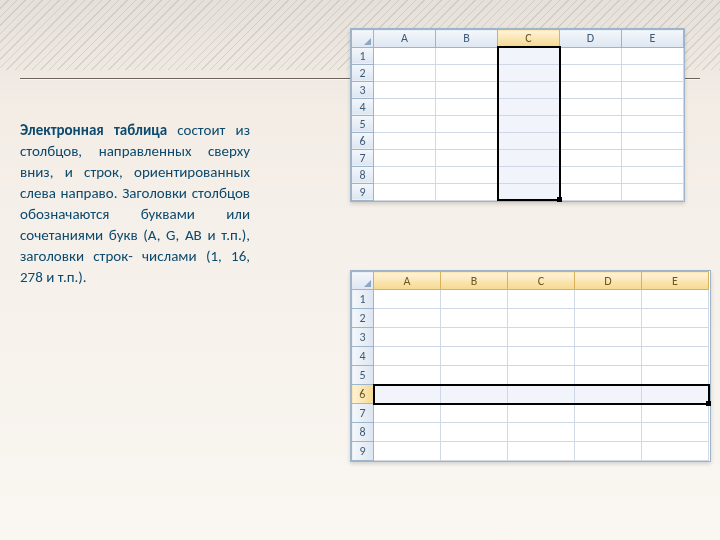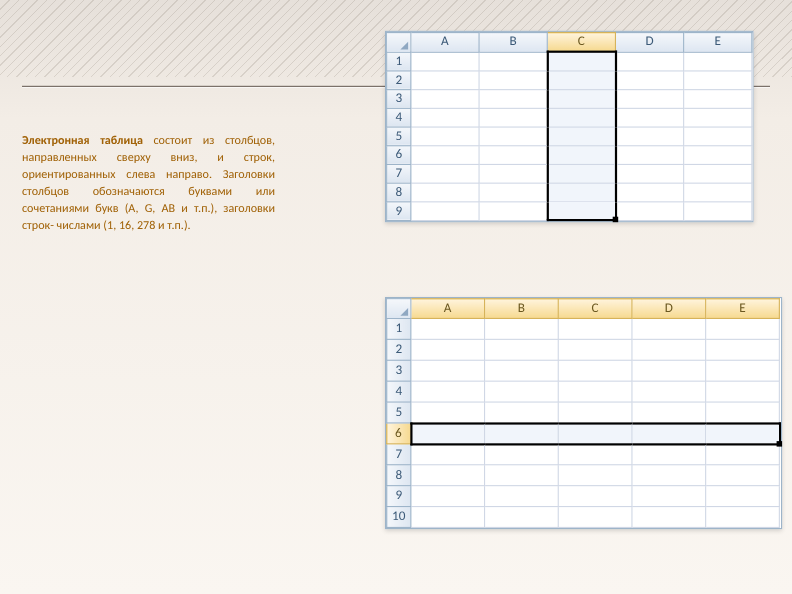--- a/index.html
+++ b/index.html
@@ -13,21 +13,21 @@
     background:repeating-linear-gradient(-45deg,rgba(150,140,128,0.25) 0 1px,transparent 1px 6px);
     pointer-events:none;
   }
   .rule{
     position:absolute;left:20px;right:20px;top:78px;height:0;
     border-top:1px solid #6e645c;
     box-shadow:0 1px 0 rgba(255,255,255,0.6);
   }
   .content{
     position:absolute;left:20px;top:120px;width:230px;
-    color:#a16207;font-size:11px;line-height:1.4;
+    color:#0c4a6e;font-size:15px;line-height:1.4;
     text-align:justify;
   }
   .content .lead{font-weight:bold;}
   
   .sheet{
     position:absolute;background:#fff;
     border:1px solid #9db4c9;
     box-shadow:0 2px 4px rgba(0,0,0,0.15);
   }
   table.grid{border-collapse:collapse;}
@@ -258,23 +258,15 @@
           <td></td>
         </tr>
     <tr>
           <th class="rowhead">9</th>
           <td></td>
           <td></td>
           <td></td>
           <td></td>
           <td></td>
         </tr>
-    <tr>
-          <th class="rowhead">10</th>
-          <td></td>
-          <td></td>
-          <td></td>
-          <td></td>
-          <td></td>
-        </tr>
   </tbody>
     </table>
 </div>
 
 </body></html>

